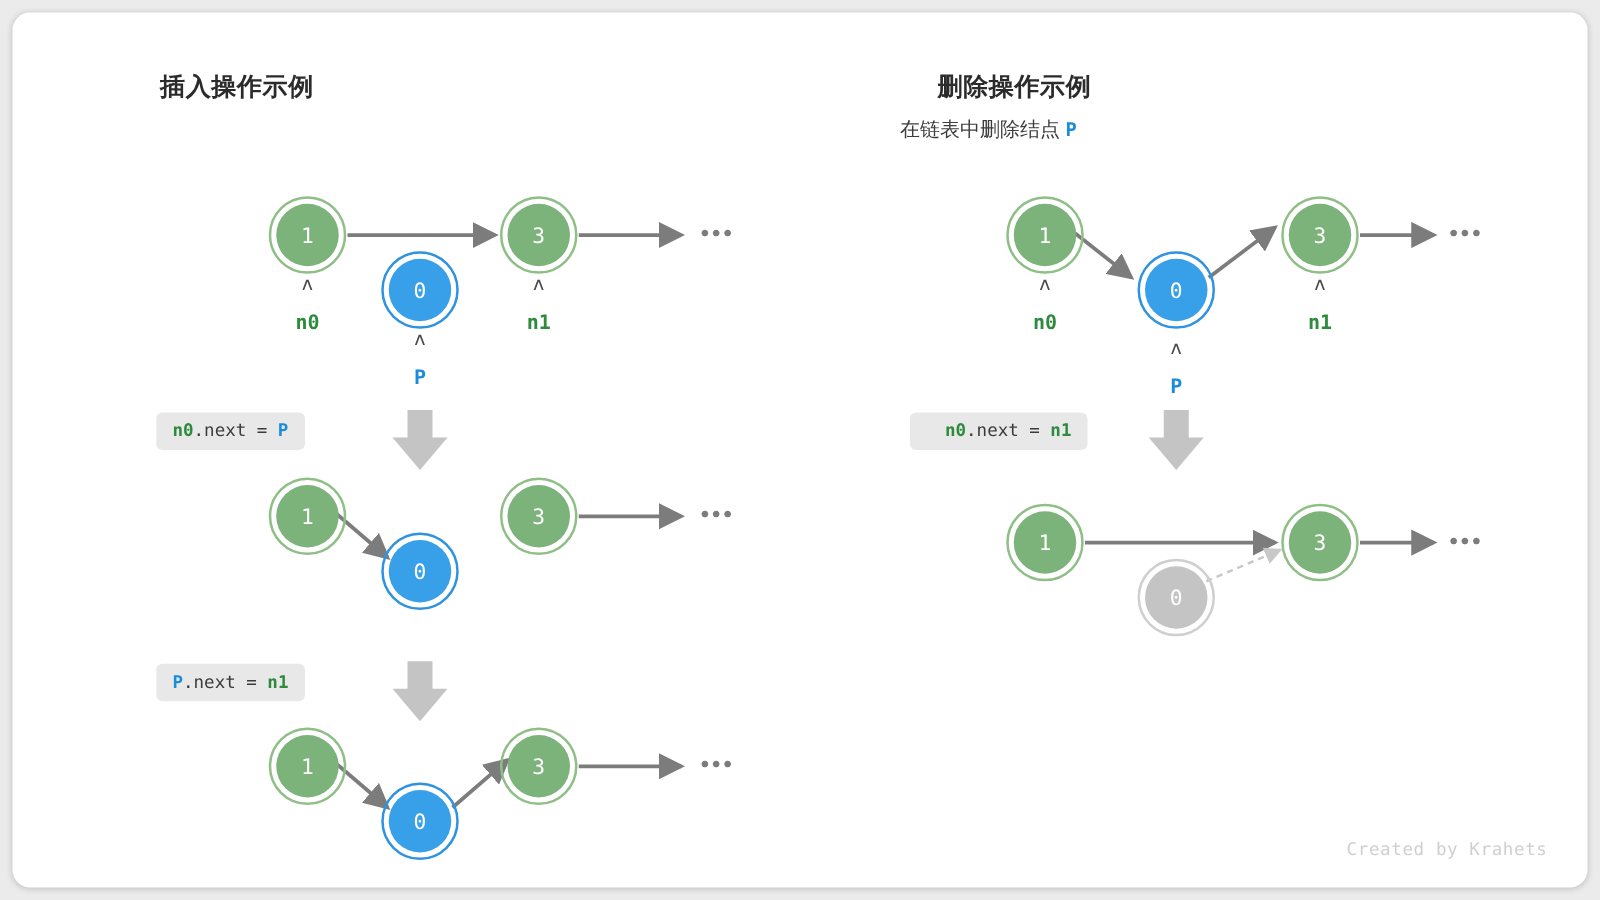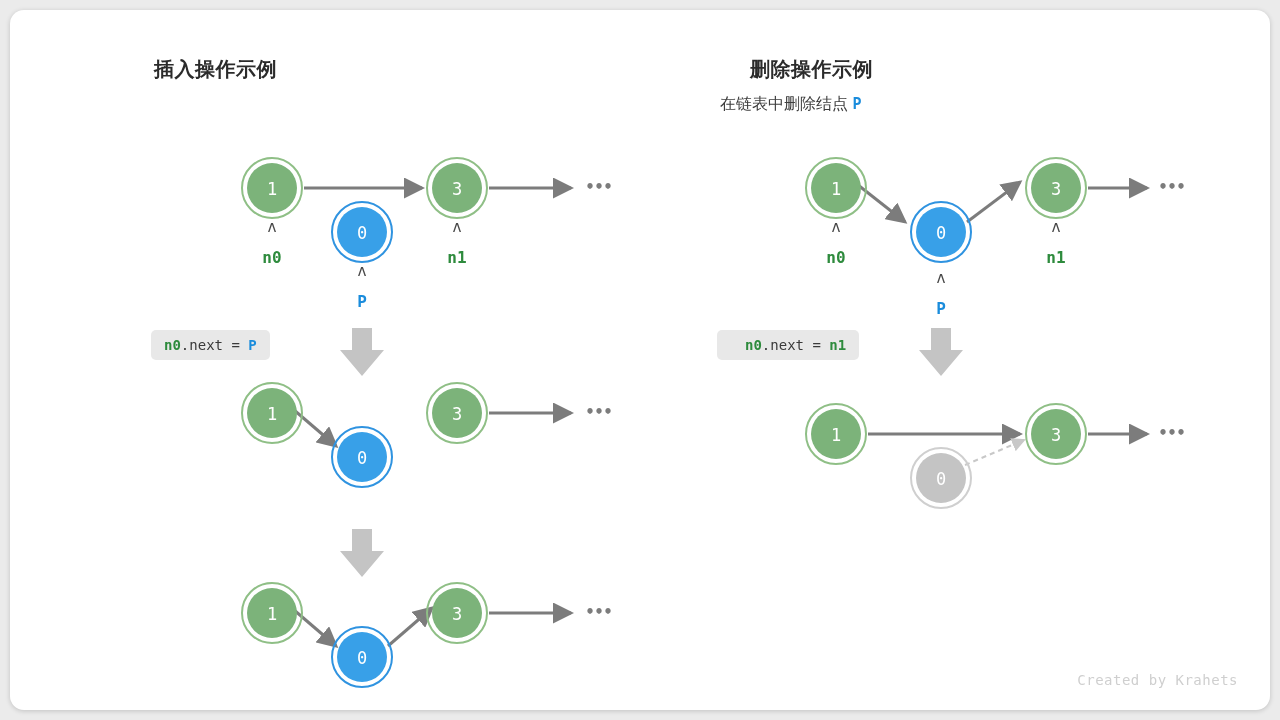--- a/index.html
+++ b/index.html
@@ -7,21 +7,21 @@
     width:1280px;height:720px;overflow:hidden;
     background:#ebebeb;
     font-family:"Liberation Sans","DejaVu Sans",sans-serif;
   }
   .card{
     position:absolute;left:10px;top:10px;width:1260px;height:700px;
     background:#ffffff;border-radius:14px;
     box-shadow:0 1px 5px rgba(0,0,0,.18);
   }
   .panel{position:absolute;top:0;height:100%;}
-  #panel-insert{left:0;width:630px;margin-left:26px;}
+  #panel-insert{left:0;width:630px;}
   #panel-delete{left:590px;width:670px;}
 
   .panel-title{
     position:absolute;font-size:20px;font-weight:bold;color:#2b2b2b;
     letter-spacing:.5px;white-space:nowrap;
   }
   .panel-subtitle{
     position:absolute;font-size:16px;color:#3d3d3d;white-space:nowrap;
   }
   .panel-subtitle .mono{
@@ -66,20 +66,23 @@
 
   <div class="panel" id="panel-insert">
 
     <div class="panel-title" style="left:118px;top:46px;">插入操作示例</div>
 
 
     <div class="code-chip" style="left:115px;top:320px;">
       <b class="g">n0</b><span>.next = </span><b class="b">P</b>
     </div>
 
+    <div class="code-chip" style="left:115px;top:521px;">
+      <b class="b">P</b><span>.next = </span><b class="g">n1</b>
+    </div>
 
     <svg width="630" height="700">
       <defs>
         <marker id="ah" markerWidth="7" markerHeight="7" refX="6" refY="3.5" orient="auto">
           <path d="M0,0 L7,3.5 L0,7 Z" fill="#7c7c7c"></path>
         </marker>
         <marker id="ahd" markerWidth="7" markerHeight="7" refX="6" refY="3.5" orient="auto">
           <path d="M0,0 L7,3.5 L0,7 Z" fill="#c8c8c8"></path>
         </marker>
       </defs>
@@ -146,21 +149,21 @@
   </div>
 
   <div class="panel" id="panel-delete">
 
     <div class="panel-title" style="left:118px;top:46px;margin-left:32px;">删除操作示例</div>
 
     <div class="panel-subtitle" style="left:120px;top:84px;">
       <span>在链表中删除结点 </span><span class="mono b">P</span>
     </div>
 
-    <div class="code-chip" style="left:117px;top:320px;padding-left:28px;">
+    <div class="code-chip" style="left:128px;top:320px;padding-left:28px;">
       <b class="g">n0</b><span>.next = </span><b class="g">n1</b>
     </div>
 
     <svg width="670" height="700">
 
       <line x1="258" y1="175" x2="305" y2="212" stroke="#7c7c7c" stroke-width="3" marker-end="url(#ah)"></line>
       <line x1="367" y1="212" x2="420" y2="172" stroke="#7c7c7c" stroke-width="3" marker-end="url(#ah)"></line>
       <line x1="488" y1="178" x2="547" y2="178" stroke="#7c7c7c" stroke-width="3" marker-end="url(#ah)"></line>
       <text x="572" y="182" class="ptr-label" style="fill:#7c7c7c;font-size:15px;">•••</text>
 

